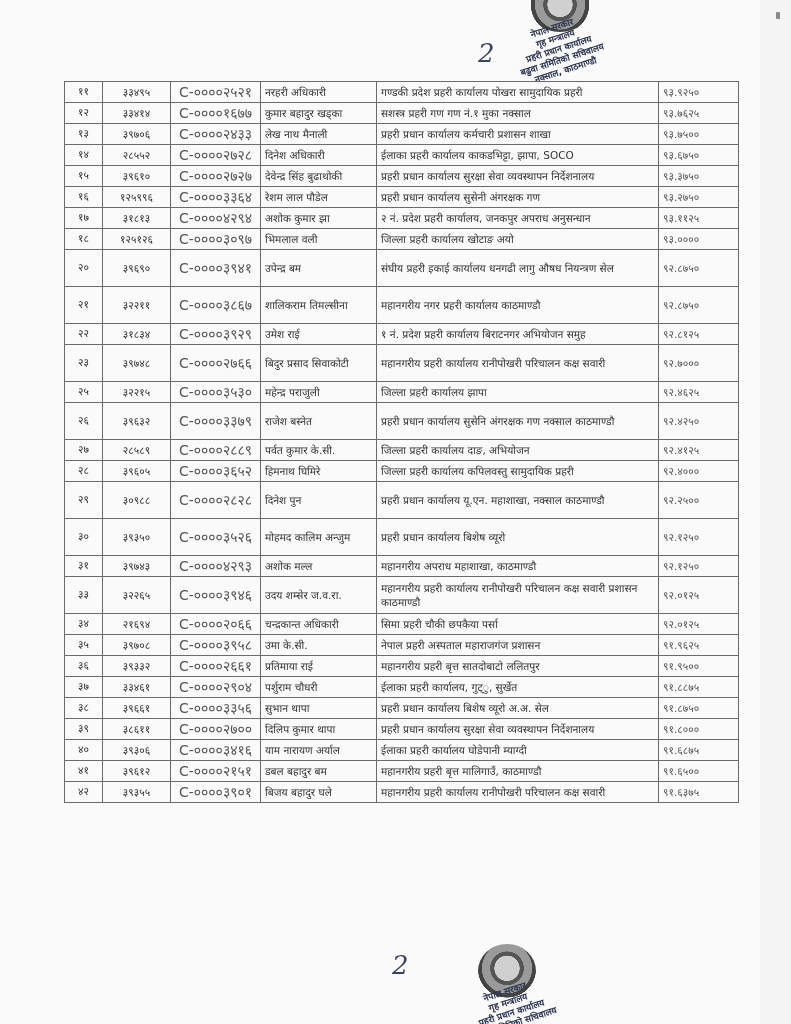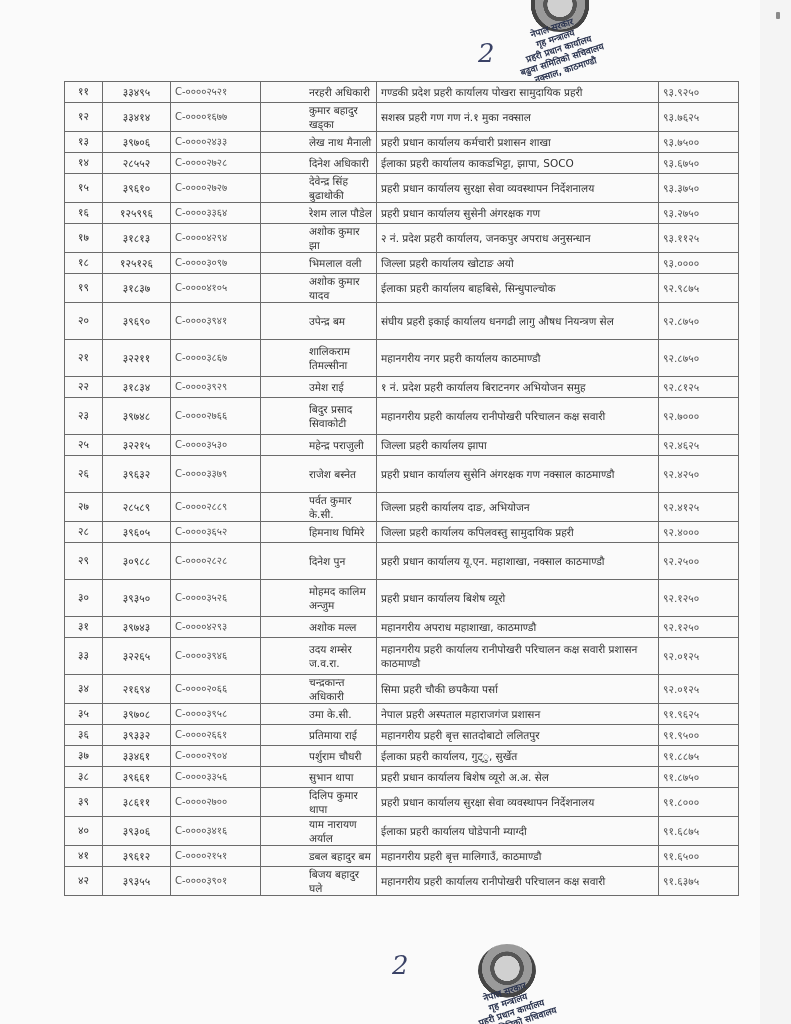--- a/index.html
+++ b/index.html
@@ -22,22 +22,22 @@
     border-collapse:collapse; table-layout:fixed;
     font-size:10.5px;
   }
   table.results td {
     border:1px solid #6b6b6b; padding:0 4px; line-height:14px;
     vertical-align:middle; height:20px; color:#333;
   }
   table.results tr.tall td { height:36px; }
   table.results td.c-sn { text-align:center;font-family:Liberation Mono, monospace; }
   table.results td.c-roll { text-align:center; }
-  table.results td.c-code { font-size:10px; color:#555; }
-  table.results td.c-name { text-align:left;padding-left:48px; }
+  table.results td.c-code { text-align:center; font-size:14px; color:#555; }
+  table.results td.c-name { text-align:left; }
   table.results td.c-office { text-align:left;margin-left:41px; }
   table.results td.c-score { text-align:left; color:#555; }
   col.w-sn { width:38px; }
   col.w-roll { width:68px; }
   col.w-code { width:90px; }
   col.w-name { width:116px; }
   col.w-office { width:282px; }
   col.w-score { width:80px; }
 
   .stamp {
@@ -145,28 +145,20 @@
           <td class="c-office">२ नं. प्रदेश प्रहरी कार्यालय, जनकपुर अपराध अनुसन्धान</td>
           <td class="c-score">९३.११२५</td>
         </tr>
         <tr>
           <td class="c-sn">१८</td>
           <td class="c-roll">१२५१२६</td>
           <td class="c-code">C-००००३०९७</td>
           <td class="c-name">भिमलाल वली</td>
           <td class="c-office">जिल्ला प्रहरी कार्यालय खोटाङ अयो</td>
           <td class="c-score">९३.००००</td>
-        </tr>
-        <tr>
-          <td class="c-sn">१९</td>
-          <td class="c-roll">३१८३७</td>
-          <td class="c-code">C-००००४१०५</td>
-          <td class="c-name">अशोक कुमार यादव</td>
-          <td class="c-office">ईलाका प्रहरी कार्यालय बाहबिसे, सिन्धुपाल्चोक</td>
-          <td class="c-score">९२.९८७५</td>
         </tr>
         <tr class="tall">
           <td class="c-sn">२०</td>
           <td class="c-roll">३९६९०</td>
           <td class="c-code">C-००००३९४१</td>
           <td class="c-name">उपेन्द्र बम</td>
           <td class="c-office">संघीय प्रहरी इकाई कार्यालय धनगढी लागु औषध नियन्त्रण सेल</td>
           <td class="c-score">९२.८७५०</td>
         </tr>
         <tr class="tall">

